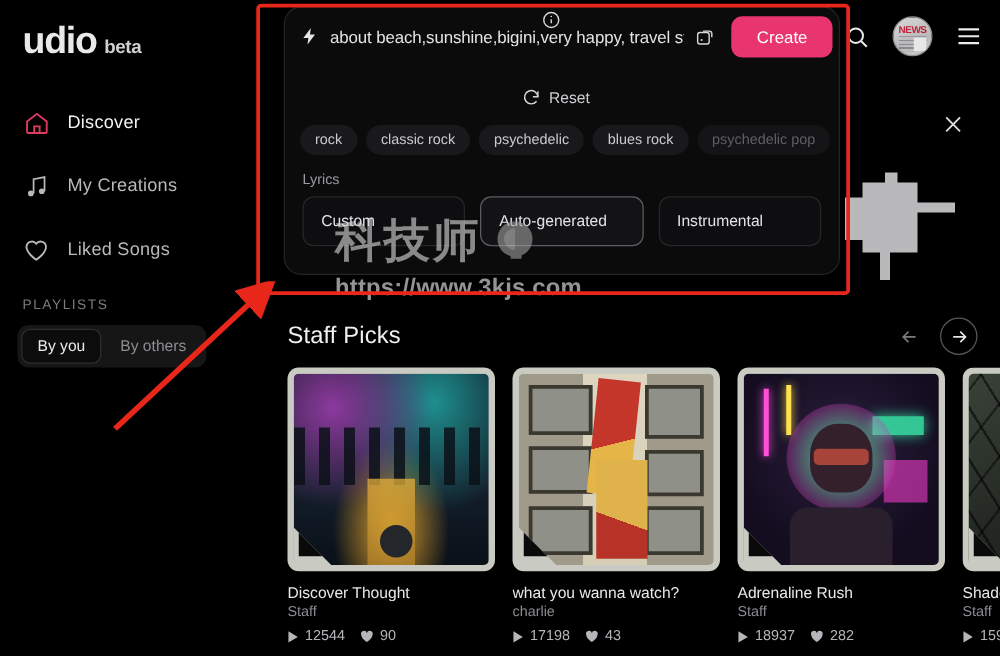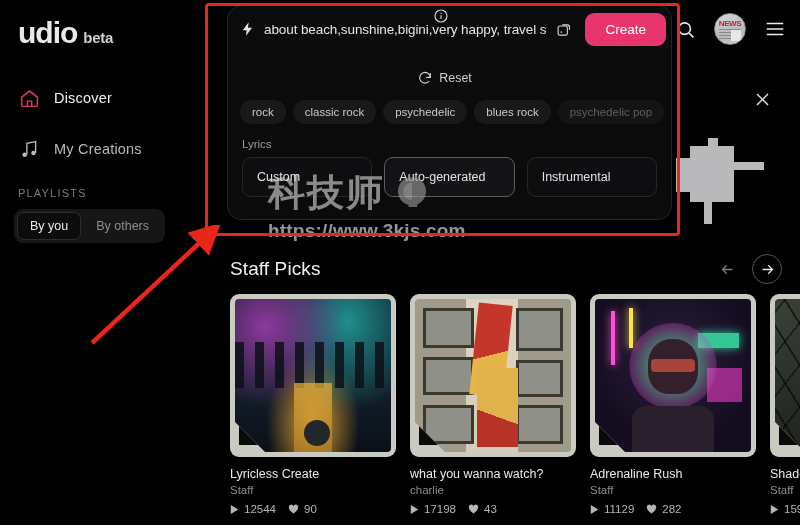--- a/index.html
+++ b/index.html
@@ -227,20 +227,28 @@
       <span class="nav-icon">
         <svg width="21" height="21" viewBox="0 0 24 24" fill="none" stroke="#b9b9bd" stroke-width="1.6">
           <path d="M9 18V5l10-2v13"></path>
             <circle cx="6.5" cy="18" r="2.6" fill="#b9b9bd" stroke="none"></circle>
           <circle cx="16.5" cy="16" r="2.6" fill="#b9b9bd" stroke="none"></circle>
         </svg>
       </span>
       <span class="nav-label">My Creations</span>
     </div>
 
+    <div class="nav-item">
+      <span class="nav-icon">
+        <svg width="22" height="22" viewBox="0 0 24 24" fill="none" stroke="#b9b9bd" stroke-width="1.6">
+          <path d="M12 20.5S3.5 15 3.5 9.2A4.7 4.7 0 0 1 12 6.6a4.7 4.7 0 0 1 8.5 2.6C20.5 15 12 20.5 12 20.5z"></path>
+        </svg>
+      </span>
+      <span class="nav-label">Liked Songs</span>
+    </div>
 
     <div class="playlists-label">PLAYLISTS</div>
 
     <div class="seg">
       <div class="seg-btn sel">By you</div>
       <div class="seg-btn">By others</div>
     </div>
   </div>
 
   <div class="main">
@@ -360,21 +368,21 @@
 
         <div class="card">
           <div class="art-frame">
             <div class="art art-1">
               <span class="sky-city"></span>
                 <span class="road"></span>
                 <span class="mic"></span>
             </div>
             <span class="corner-badge"></span>
           </div>
-          <div class="card-title">Lyricless Create</div>
+          <div class="card-title">Discover Thought</div>
           <div class="card-sub">Staff</div>
           <div class="card-stats">
             <span class="stat">
               <svg width="9" height="11" viewBox="0 0 12 14" fill="#b5b5ba">
                   <path d="M1 1l10 6-10 6z"></path>
                 </svg>
               <span>12544</span>
             </span>
             <span class="stat">
               <svg width="11" height="10" viewBox="0 0 24 22" fill="#b5b5ba">
@@ -432,21 +440,21 @@
             </div>
             <span class="corner-badge"></span>
           </div>
           <div class="card-title">Adrenaline Rush</div>
           <div class="card-sub">Staff</div>
           <div class="card-stats">
             <span class="stat">
               <svg width="9" height="11" viewBox="0 0 12 14" fill="#b5b5ba">
                   <path d="M1 1l10 6-10 6z"></path>
                 </svg>
-              <span>11129</span>
+              <span>18937</span>
             </span>
             <span class="stat">
               <svg width="11" height="10" viewBox="0 0 24 22" fill="#b5b5ba">
                   <path d="M12 21S2 14.5 2 8.2A5 5 0 0 1 12 5.2 5 5 0 0 1 22 8.2C22 14.5 12 21 12 21z"></path>
                 </svg>
               <span>282</span>
             </span>
           </div>
         </div>
 

